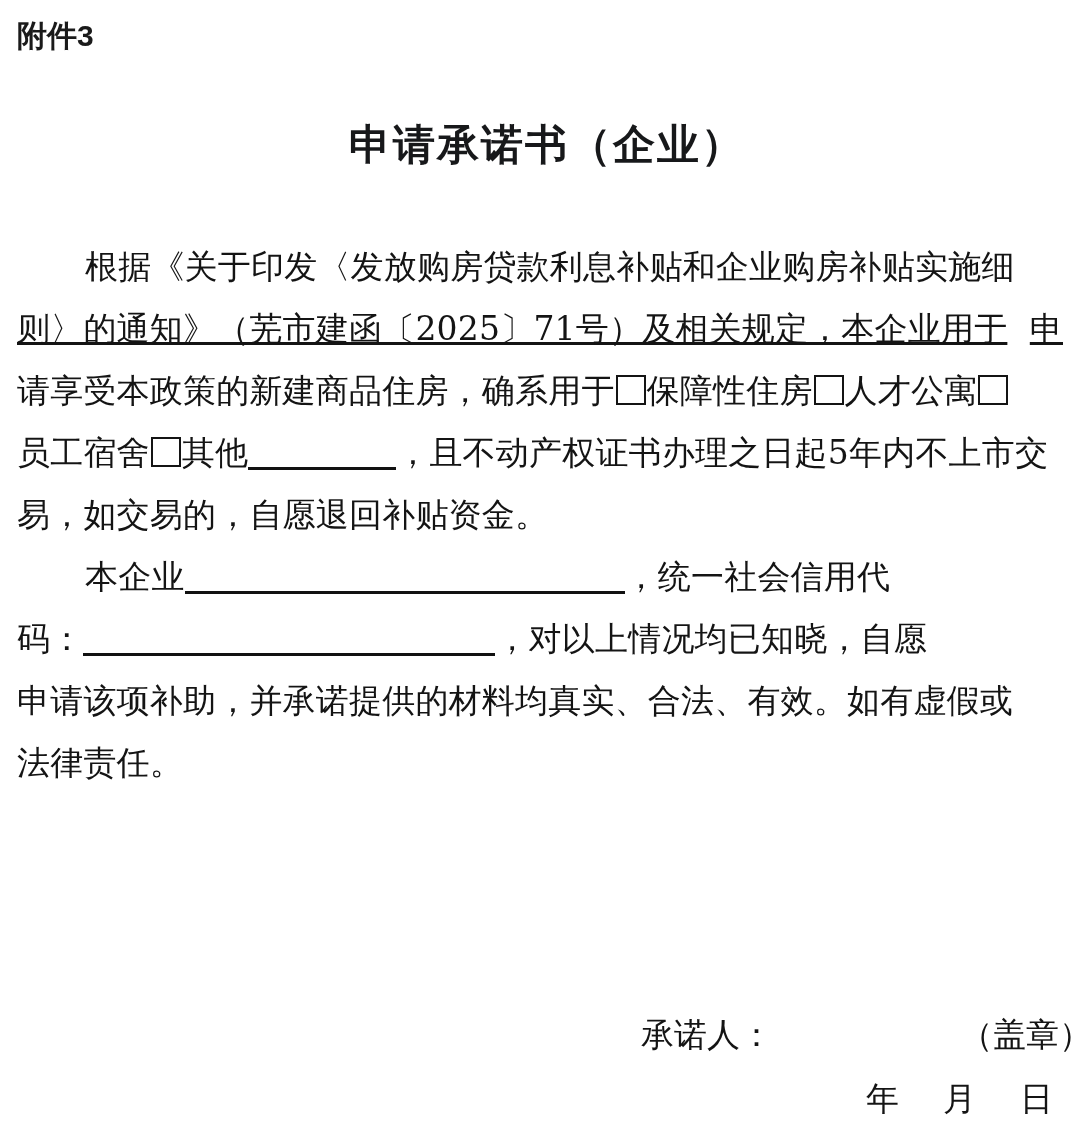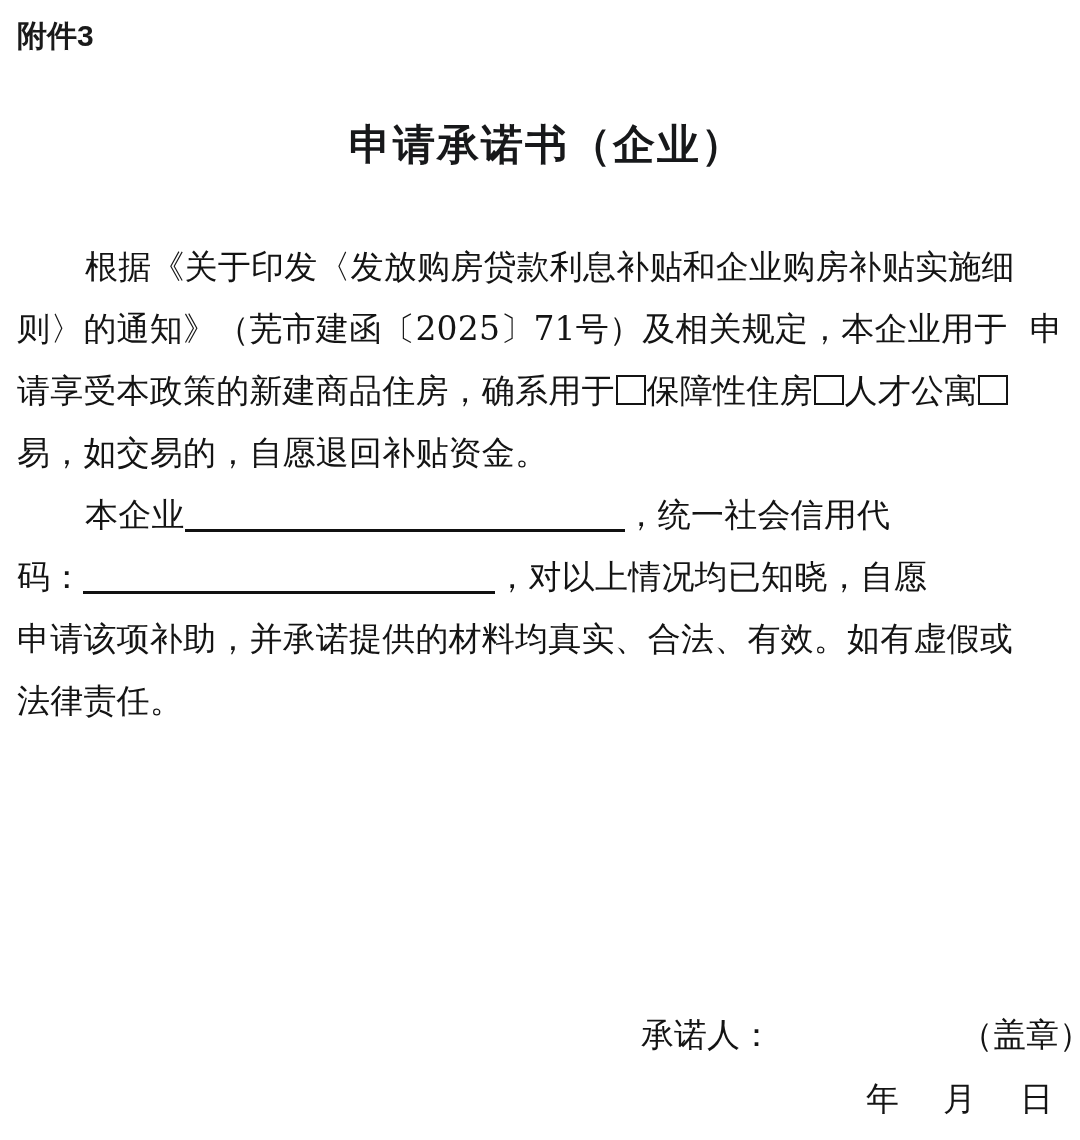--- a/index.html
+++ b/index.html
@@ -67,21 +67,21 @@
     white-space: nowrap;
     letter-spacing: 0.2px;
   }
 
   
   .line.justify {
     display: flex;
     justify-content: space-between;
     white-space: nowrap;
   }
-  .line.justify > span { display: inline-block; }
+  .line.justify > span { display: inline-block; text-decoration: underline; }
 
   .indent { display: inline-block; width: 68px; }
 
   .cjk-box {
     display: inline-block;
     width: 30px;
     height: 30px;
     border: 2px solid #141414;
     box-sizing: border-box;
     vertical-align: -3px;
@@ -150,20 +150,23 @@
 
     <div class="line justify">
       <span>则〉的通知》（芜市建函〔2025〕71号）及相关规定，本企业用于</span>
         <span>申</span>
     </div>
 
     <div class="line">
       <span>请享受本政策的新建商品住房，确系用于</span><span class="cjk-box"></span><span>保障性住房</span><span class="cjk-box"></span><span>人才公寓</span><span class="cjk-box"></span>
     </div>
 
+    <div class="line">
+      <span>员工宿舍</span><span class="cjk-box"></span><span>其他</span><span class="blank blank-short"></span><span>，且不动产权证书办理之日起5年内不上市交</span>
+    </div>
 
     <div class="line">
       <span>易，如交易的，自愿退回补贴资金。</span>
     </div>
 
     <div class="line">
       <span class="indent"></span><span>本企业</span><span class="blank blank-long"></span><span>，统一社会信用代</span>
     </div>
 
     <div class="line">

